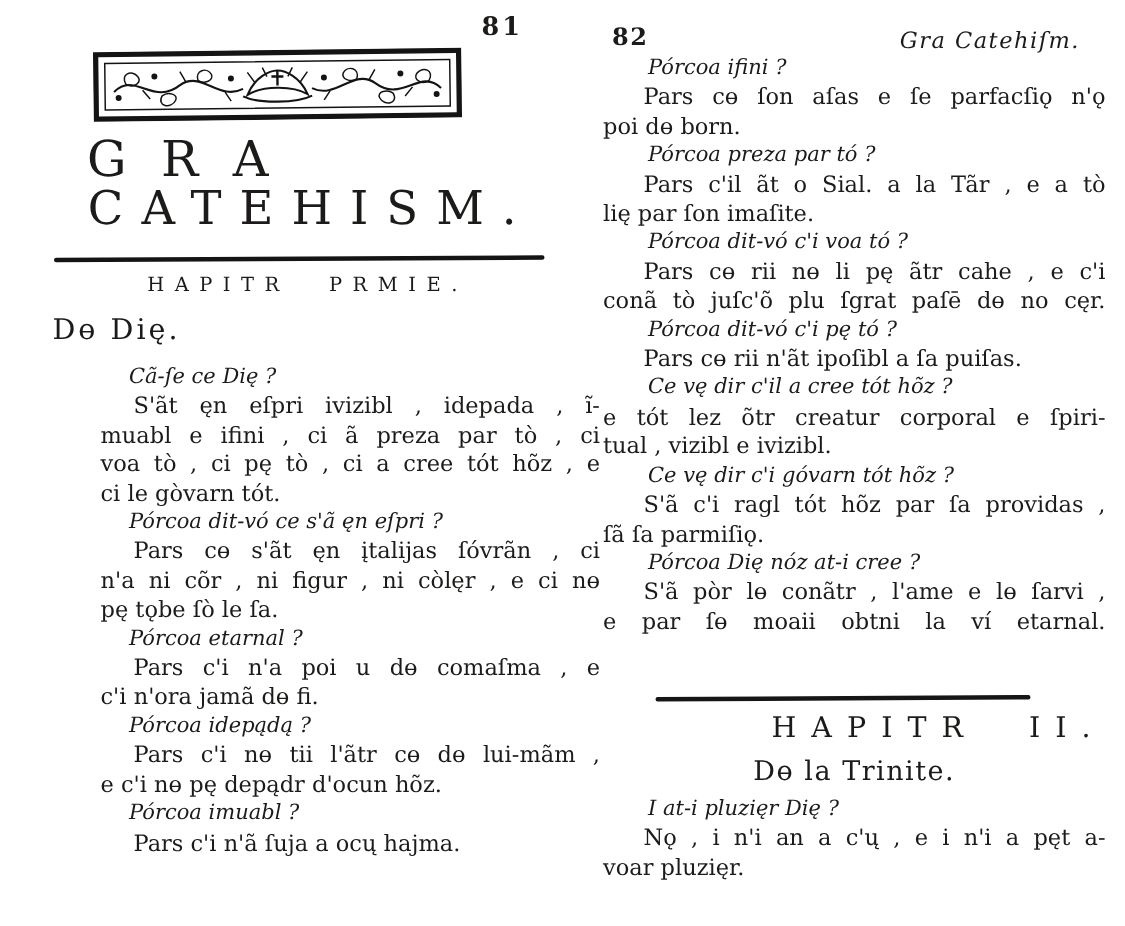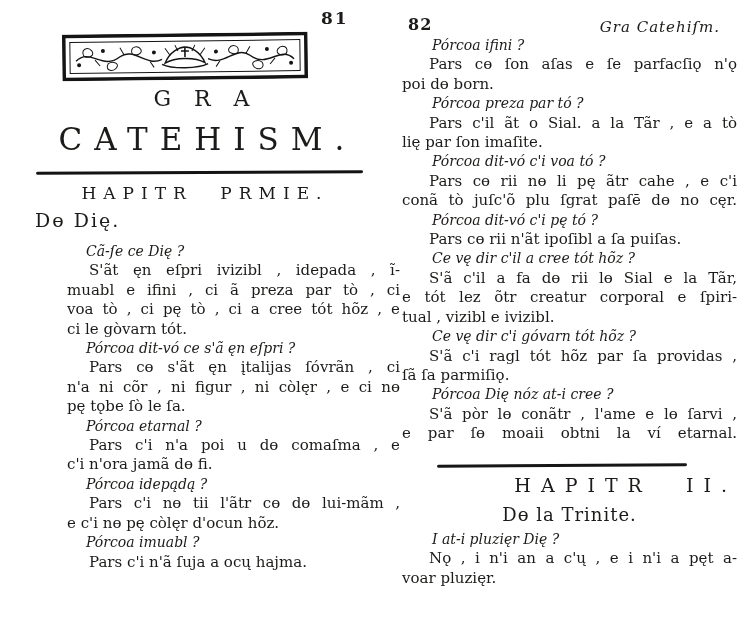--- a/index.html
+++ b/index.html
@@ -4,24 +4,24 @@
 <style>
   html,body{margin:0;padding:0;}
   body{
     width:750px;height:617px;background:#ffffff;position:relative;overflow:hidden;
     font-family:"DejaVu Serif","Liberation Serif",serif;color:#1c1b19;
   }
   .abs{position:absolute;}
   
   .pn-left{left:309px;top:8px;font-size:17px;font-weight:bold;letter-spacing:2px;margin-left:12px;}
   .ornament{left:62px;top:33px;width:246px;height:47px;transform:rotate(-.7deg);}
-  .title-top{left:35px;top:86px;width:333px;text-align:center;font-size:22px;letter-spacing:23px;text-indent:23px;}
+  .title-top{left:35px;top:86px;width:333px;text-align:left;font-size:33px;letter-spacing:23px;text-indent:23px;}
   .title-main{left:30px;top:121px;width:343px;text-align:center;font-size:31px;letter-spacing:12px;text-indent:12px;}
   .rule-1{left:36px;top:171px;width:327px;height:3px;background:#141414;border-radius:2px;transform:rotate(-.3deg);}
-  .chap-1{left:35px;top:183px;width:333px;text-align:center;font-size:17px;letter-spacing:7px;word-spacing:15px;text-indent:7px;}
+  .chap-1{left:35px;top:183px;width:333px;text-align:center;font-size:13px;letter-spacing:7px;word-spacing:15px;text-indent:7px;}
   .sect-1{left:35px;top:209px;width:333px;text-align:left;font-size:19px;letter-spacing:2px;}
   .body-left{left:35px;top:242px;width:333px;margin-left:32px;}
   
   .pn-right{left:408px;top:15px;font-size:16px;font-weight:bold;letter-spacing:1px;}
   .run-head{left:400px;top:18px;width:320px;text-align:right;font-style:italic;font-size:15px;letter-spacing:1px;}
   .body-right{left:402px;top:36px;width:335px;}
   .rule-2{left:437px;top:464px;width:250px;height:2.5px;background:#161616;border-radius:2px;transform:rotate(-.3deg);}
   .chap-2{left:402px;top:474px;width:335px;text-align:right;font-size:19px;letter-spacing:10px;word-spacing:18px;text-indent:10px;}
   .sect-2{left:402px;top:504px;width:335px;text-align:center;font-size:18px;letter-spacing:1px;}
   .body-right2{left:402px;top:530px;width:335px;}
@@ -88,21 +88,21 @@
       <div class="line c">ci le gòvarn tót.</div>
       <div class="line q">Pórcoa dit-vó ce s'ã ęn eſpri ?</div>
       <div class="line a j">Pars cɵ s'ãt ęn įtalijas ſóvrãn , ci</div>
       <div class="line c j">n'a ni cõr , ni figur , ni còlęr , e ci nɵ</div>
       <div class="line c">pę tǫbe ſò le ſa.</div>
       <div class="line q">Pórcoa etarnal ?</div>
       <div class="line a j">Pars c'i n'a poi u dɵ comaſma , e</div>
       <div class="line c">c'i n'ora jamã dɵ fi.</div>
       <div class="line q">Pórcoa idepądą ?</div>
       <div class="line a j">Pars c'i nɵ tii l'ãtr cɵ dɵ lui-mãm ,</div>
-      <div class="line c">e c'i nɵ pę còlęr d'ocun hõz.</div>
+      <div class="line c">e c'i nɵ pę depądr d'ocun hõz.</div>
       <div class="line q">Pórcoa imuabl ?</div>
       <div class="line a">Pars c'i n'ã ſuja a ocų hajma.</div>
     </div>
 
   <div class="abs pn-right">82</div>
   <div class="abs run-head">Gra Catehiſm.</div>
 
   <div class="abs body-right">
 
   <div class="line q">Pórcoa ifini ?</div>
@@ -110,21 +110,20 @@
       <div class="line c">poi dɵ born.</div>
       <div class="line q">Pórcoa preza par tó ?</div>
       <div class="line a j">Pars c'il ãt o Sial. a la Tãr , e a tò</div>
       <div class="line c">lię par ſon imaſite.</div>
       <div class="line q">Pórcoa dit-vó c'i voa tó ?</div>
       <div class="line a j">Pars cɵ rii nɵ li pę ãtr cahe , e c'i</div>
       <div class="line c j">conã tò juſc'õ plu ſgrat paſē dɵ no cęr.</div>
       <div class="line q">Pórcoa dit-vó c'i pę tó ?</div>
       <div class="line a">Pars cɵ rii n'ãt ipoſibl a ſa puiſas.</div>
       <div class="line q">Ce vę dir c'il a cree tót hõz ?</div>
-      <div class="line a j">S'ã c'il a fa dɵ rii lɵ Sial e la Tãr,</div>
       <div class="line c j">e tót lez õtr creatur corporal e ſpiri-</div>
       <div class="line c">tual , vizibl e ivizibl.</div>
       <div class="line q">Ce vę dir c'i góvarn tót hõz ?</div>
       <div class="line a j">S'ã c'i ragl tót hõz par ſa providas ,</div>
       <div class="line c">ſã ſa parmiſiǫ.</div>
       <div class="line q">Pórcoa Dię nóz at-i cree ?</div>
       <div class="line a j">S'ã pòr lɵ conãtr , l'ame e lɵ ſarvi ,</div>
       <div class="line c j">e par ſɵ moaii obtni la ví etarnal.</div>
     </div>
 

